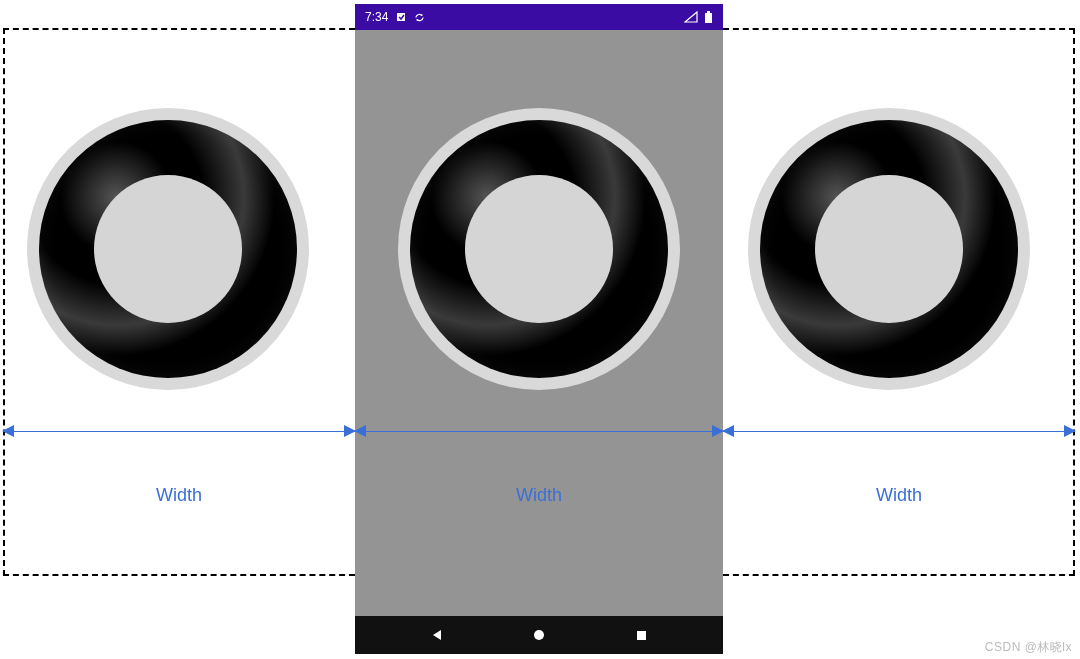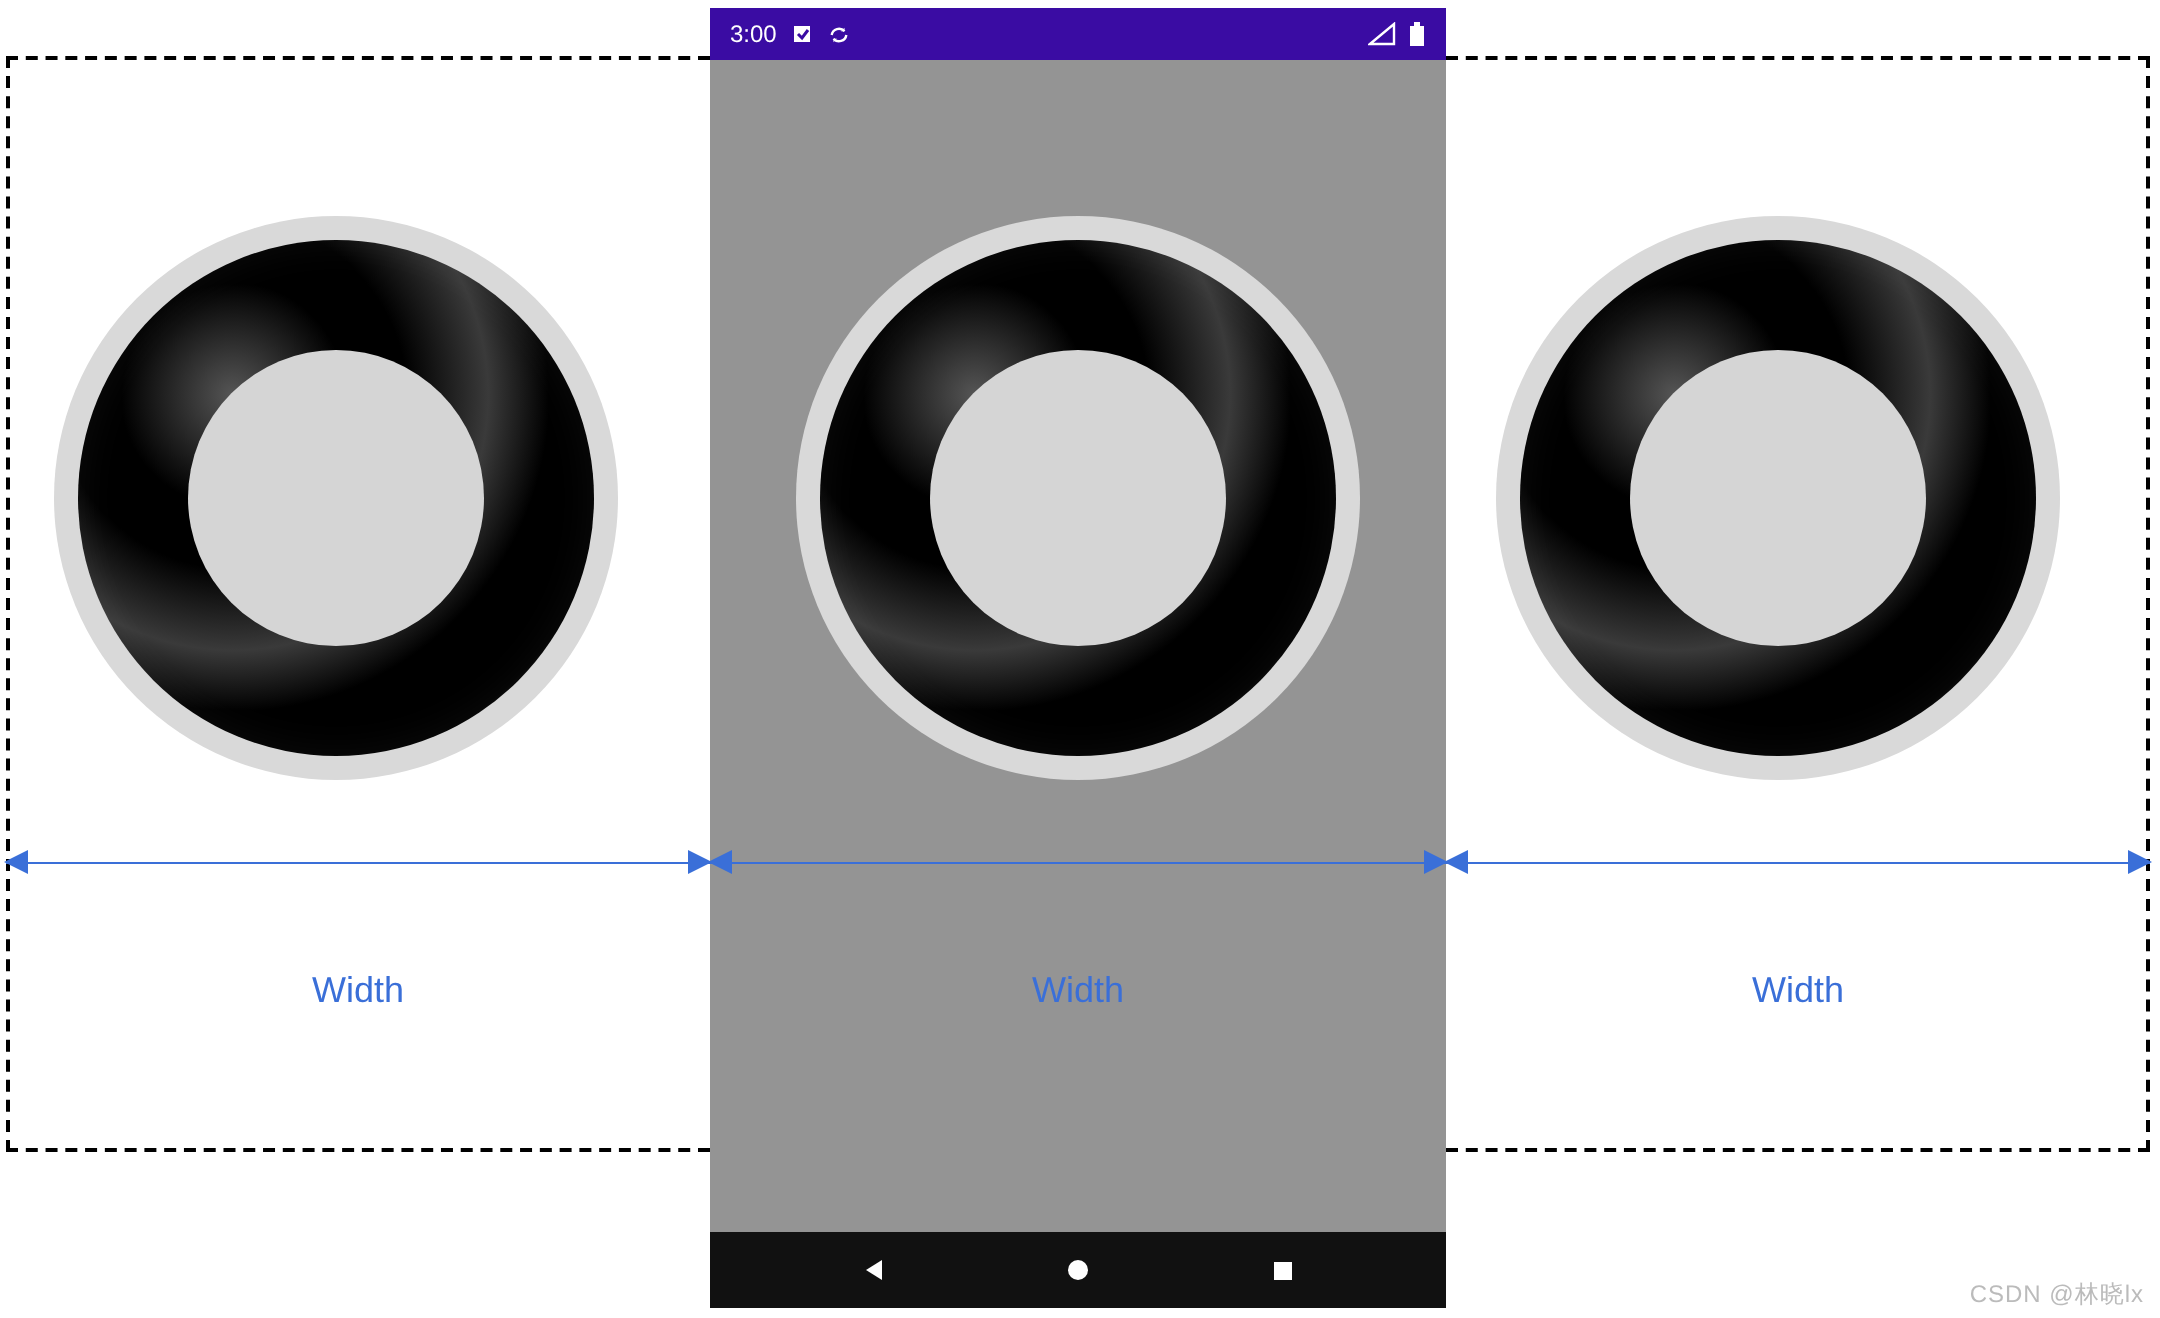--- a/index.html
+++ b/index.html
@@ -107,21 +107,21 @@
 <div class="stage">
 
   <div class="dashbox left"></div>
 
   <div class="dashbox right"></div>
 
   <div class="phone">
     <div class="phone-body"></div>
     <div class="status-bar">
       <div class="status-left">
-        <span>3:00</span>
+        <span>7:34</span>
         <span class="ico">
           <svg width="10" height="10" viewBox="0 0 10 10">
               <rect x="1" y="1" width="8" height="8" fill="#fff"></rect>
               <path d="M3 5 L5 7 L8 3" stroke="#3a0ca3" stroke-width="1.5" fill="none"></path>
             </svg>
         </span>
         <span class="ico">
           <svg width="11" height="11" viewBox="0 0 12 12">
               <path d="M2 6a4 4 0 0 1 7-2M10 6a4 4 0 0 1-7 2" stroke="#fff" stroke-width="1.3" fill="none"></path>
               <path d="M9 2v2h-2M3 10v-2h2" fill="#fff"></path>

